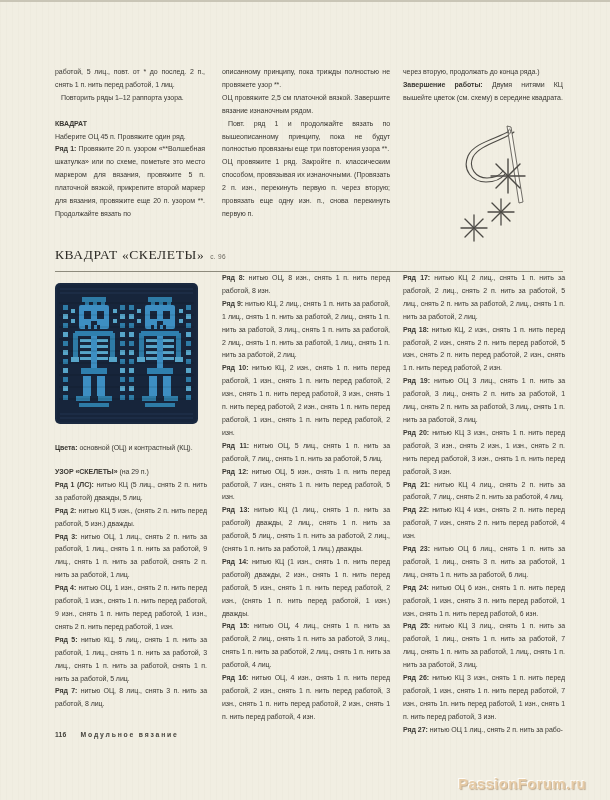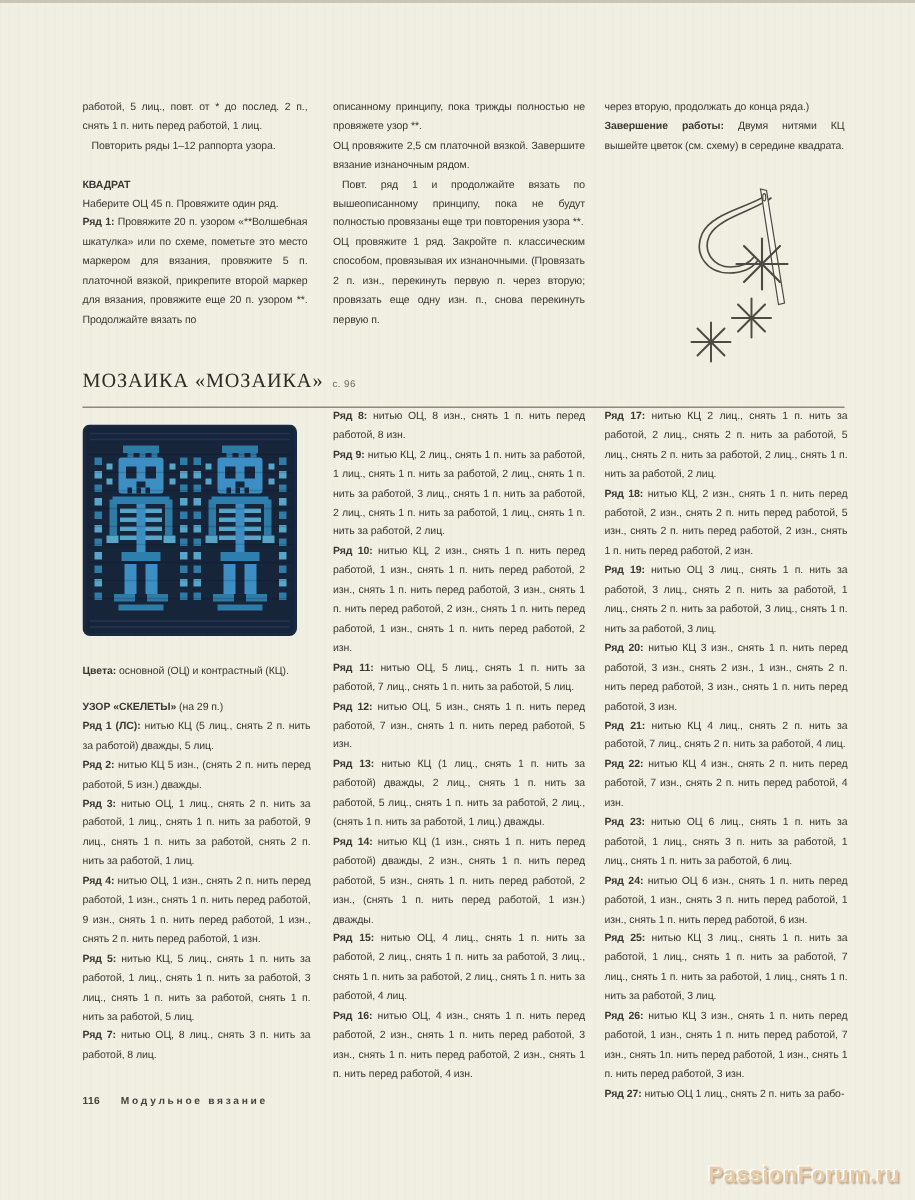--- a/index.html
+++ b/index.html
@@ -31,21 +31,21 @@
   #caption{left:55px;top:442px;width:152px;text-align:left}
   #pattern-left{left:55px;top:466px;width:152px}
   #pattern-mid{left:222px;top:272px;width:168px}
   #pattern-right{left:403px;top:272px;width:162px}
   .pattern-heading{text-align:left}
   .row .lbl{white-space:nowrap}
   #footer{left:55px;top:731px;font-size:6.8px;color:#45433d;letter-spacing:0.2px}
   .page-num{font-weight:bold;margin-right:14px}
   .book-title{letter-spacing:1.8px;font-weight:600}
   #watermark{
-    right:10px;bottom:8px;font-size:15px;font-weight:bold;letter-spacing:0.3px;
+    right:24px;bottom:8px;font-size:15px;font-weight:bold;letter-spacing:0.3px;
     color:#e6cba6;
     text-shadow:-1px -1px 0 rgba(255,255,255,0.85), 1px 1px 1px rgba(146,107,66,0.5);
   }
 </style>
 </head>
 <body>
 
 <div class="page">
   <div class="scan-edge"></div>
 
@@ -92,21 +92,21 @@
       <g stroke="#4c4a45" stroke-width="1.3" stroke-linecap="round">
         <line x1="7" y1="104" x2="33" y2="104"></line>
           <line x1="20" y1="91" x2="20" y2="117"></line>
         <line x1="11" y1="95" x2="29" y2="113"></line>
           <line x1="11" y1="113" x2="29" y2="95"></line>
       </g>
     </svg>
   </div>
 
   <div class="abs" id="section-head">
-    <span class="section-title">МОЗАИКА «МОЗАИКА»</span><span class="section-ref">с. 96</span>
+    <span class="section-title">КВАДРАТ «СКЕЛЕТЫ»</span><span class="section-ref">с. 96</span>
   </div>
 
   <div class="abs" id="swatch">
     <svg viewBox="0 0 143 141" width="143" height="141">
       <rect x="0" y="0" width="143" height="141" rx="5" fill="#1a2940"></rect>
       <rect x="2" y="2" width="139" height="137" rx="4" fill="#17253b"></rect>
       <g stroke="#223450" stroke-width="1">
         <line x1="5" y1="6" x2="138" y2="6"></line>
           <line x1="5" y1="10" x2="138" y2="10"></line>
         <line x1="5" y1="131" x2="138" y2="131"></line>

